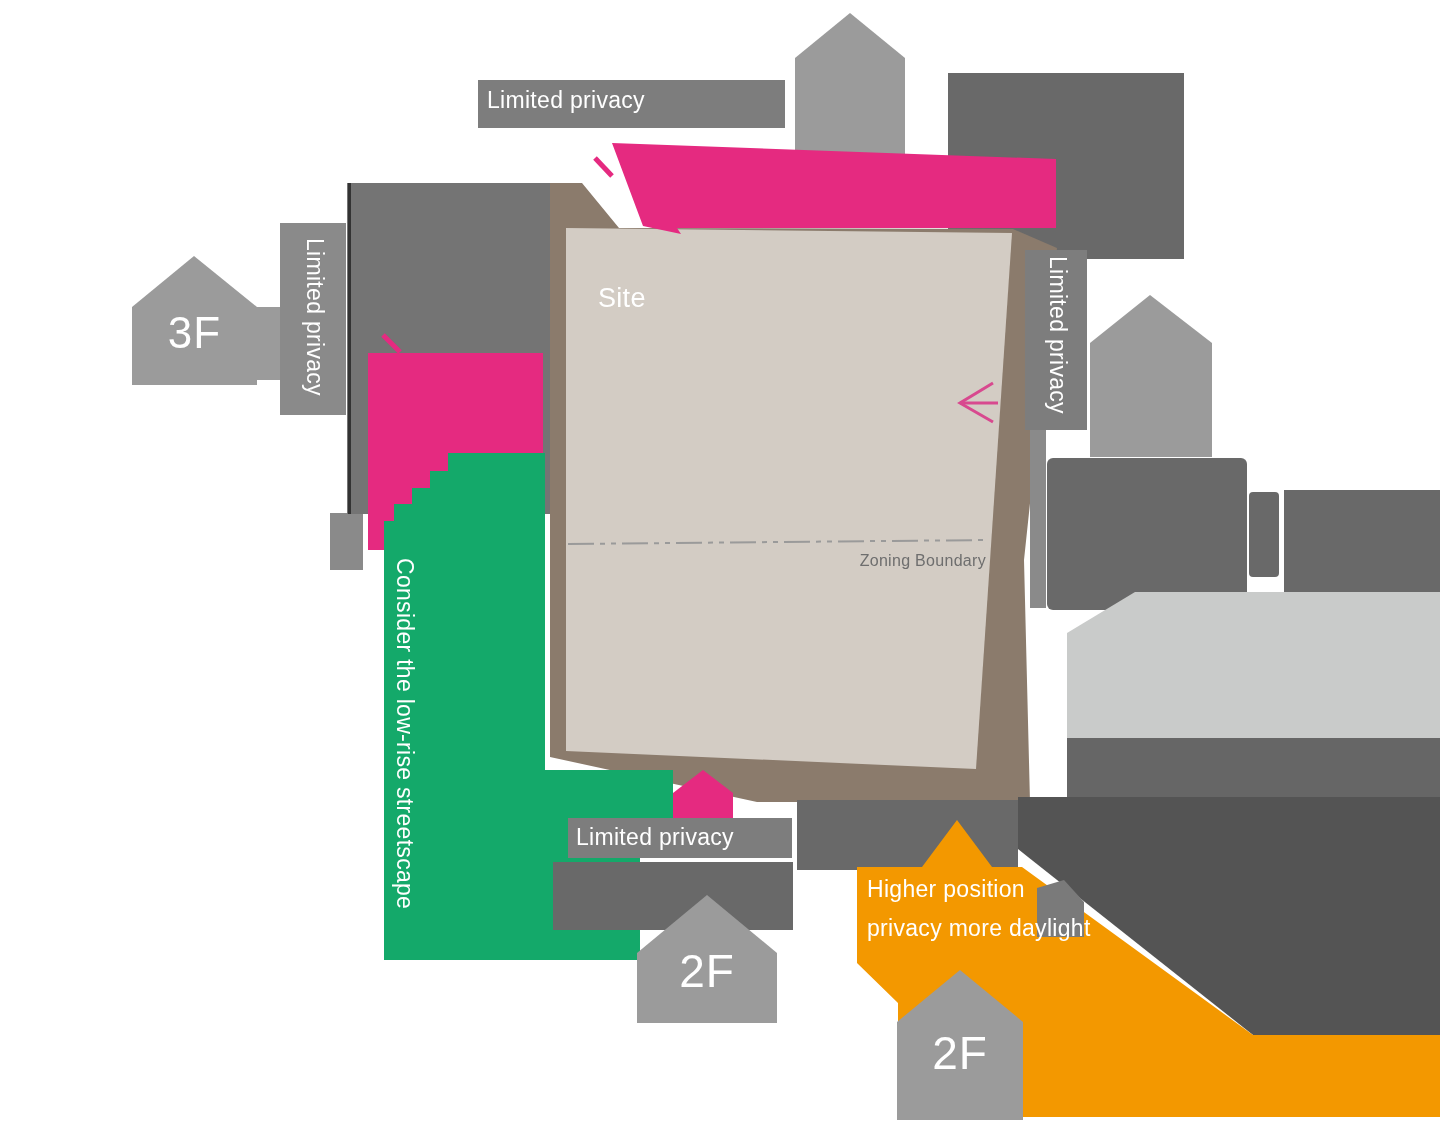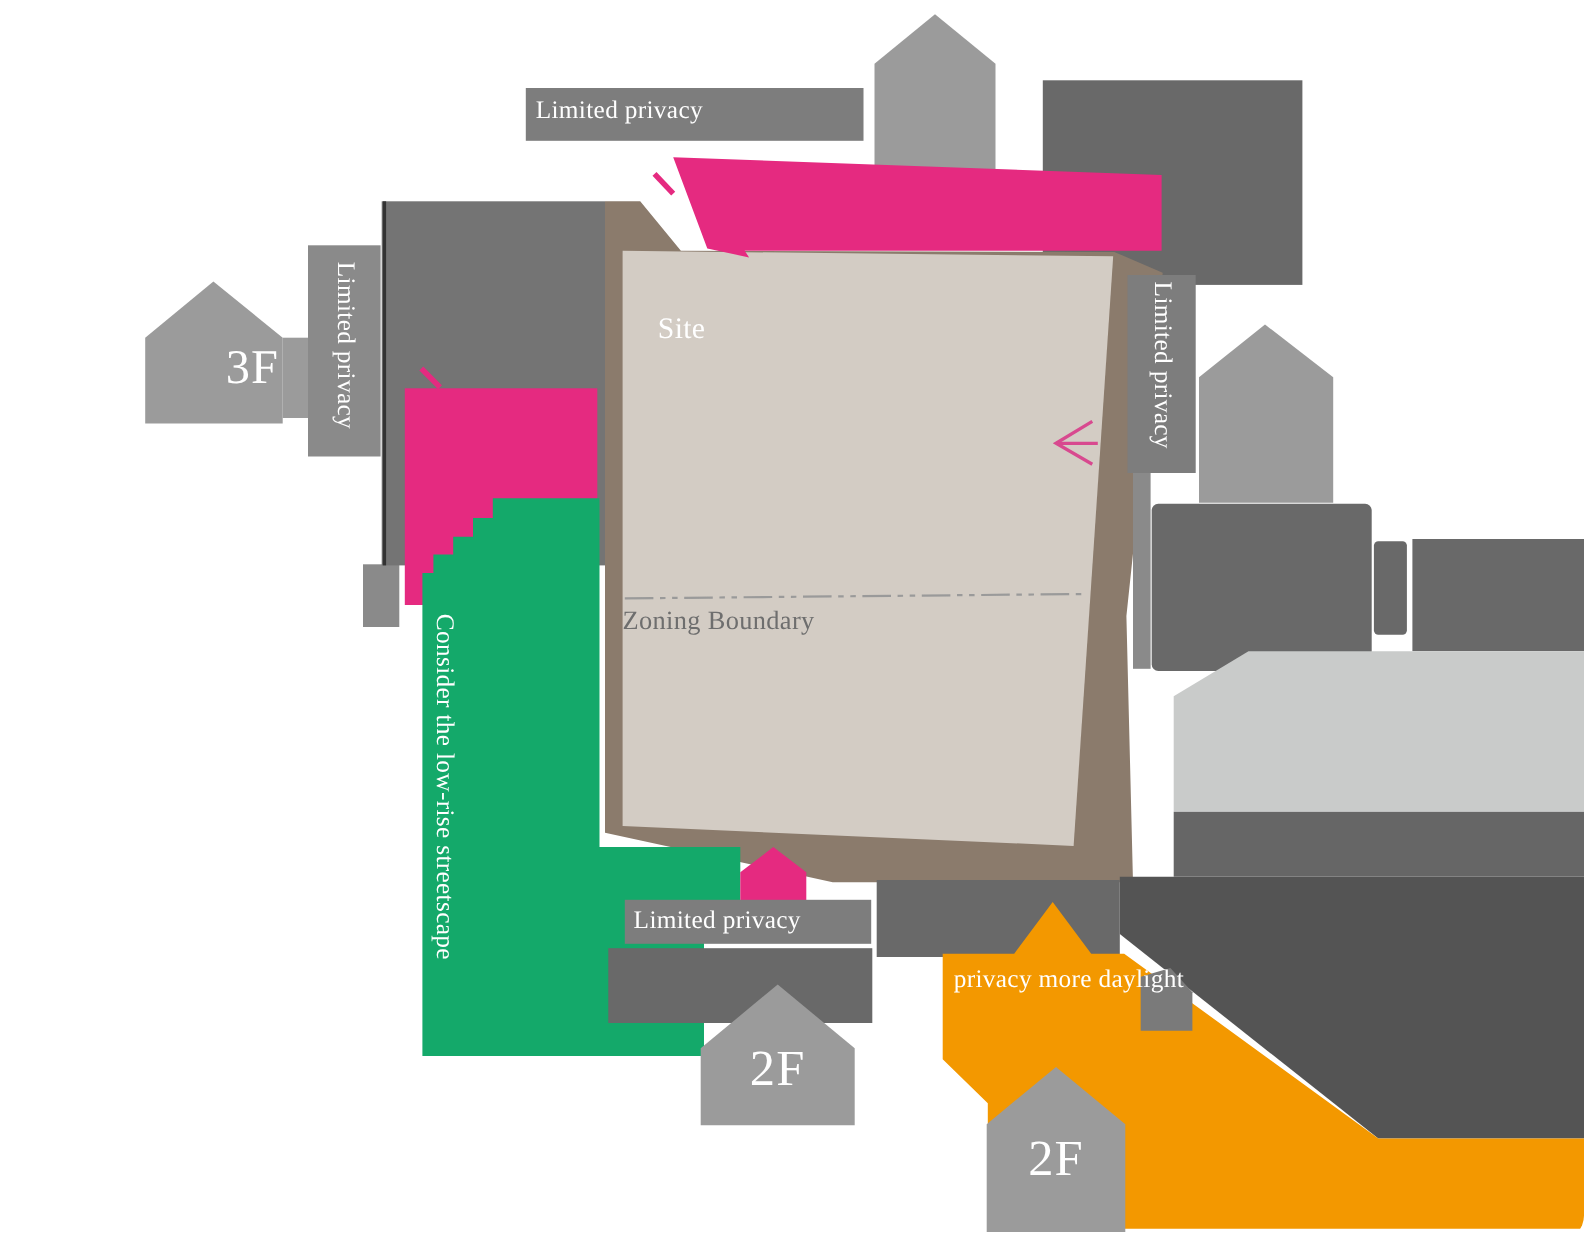--- a/index.html
+++ b/index.html
@@ -1,34 +1,34 @@
 <!DOCTYPE html>
 <html><head>
 <meta charset="utf-8">
 <style>
   html,body{margin:0;padding:0;background:#ffffff;}
   .stage{
     position:relative;width:1440px;height:1128px;overflow:hidden;
-    font-family:Liberation Serif, serif;background:#ffffff;border-radius:23px;
+    font-family:Liberation Sans, sans-serif;background:#ffffff;
   }
   .stage svg{position:absolute;left:0;top:0;}
   .lbl{position:absolute;white-space:nowrap;color:#ffffff;font-size:23px;letter-spacing:.3px;}
   .vert{writing-mode:vertical-rl;text-orientation:mixed;}
   .dark{color:#6e6e6e;}
   .big{font-size:44px;text-align:center;letter-spacing:1px;}
   .ctr{text-align:center;}
   .t-privacy-top{left:487px;top:87px;}
   .t-site{left:598px;top:266px;font-size:27px;margin-top:17px;}
   .t-privacy-left{left:301px;top:238px;}
   .t-privacy-right{left:1044px;top:256px;}
-  .t-zoning{left:566px;top:552px;width:420px;text-align:left;font-size:24px;}
+  .t-zoning{left:566px;top:552px;width:420px;text-align:right;font-size:16px;}
   .t-streetscape{left:391px;top:558px;}
   .t-privacy-bottom{left:576px;top:824px;}
   .t-daylight{left:867px;top:870px;line-height:39px;}
-  .t-3f{left:132px;top:308px;width:125px;margin-left:35px;}
+  .t-3f{left:132px;top:308px;width:125px;}
   .t-2f-1{left:637px;top:944px;width:140px;font-size:46px;}
   .t-2f-2{left:897px;top:1026px;width:126px;font-size:46px;}
 </style>
 </head>
 <body>
 
 <div class="stage">
 
   <svg width="1440" height="1128" viewBox="0 0 1440 1128">
 
@@ -94,19 +94,20 @@
   </svg>
 
   <div class="lbl t-privacy-top">Limited privacy</div>
   <div class="lbl t-site">Site</div>
   <div class="lbl vert t-privacy-left">Limited privacy</div>
   <div class="lbl vert t-privacy-right">Limited privacy</div>
   <div class="lbl dark t-zoning">Zoning Boundary</div>
   <div class="lbl vert t-streetscape">Consider the low-rise streetscape</div>
   <div class="lbl t-privacy-bottom">Limited privacy</div>
   <div class="lbl t-daylight">
+    <div>Higher position</div>
     <div>privacy more daylight</div>
   </div>
   <div class="lbl big ctr t-3f">3F</div>
   <div class="lbl big ctr t-2f-1">2F</div>
   <div class="lbl big ctr t-2f-2">2F</div>
 
 </div>
 
 </body></html>

